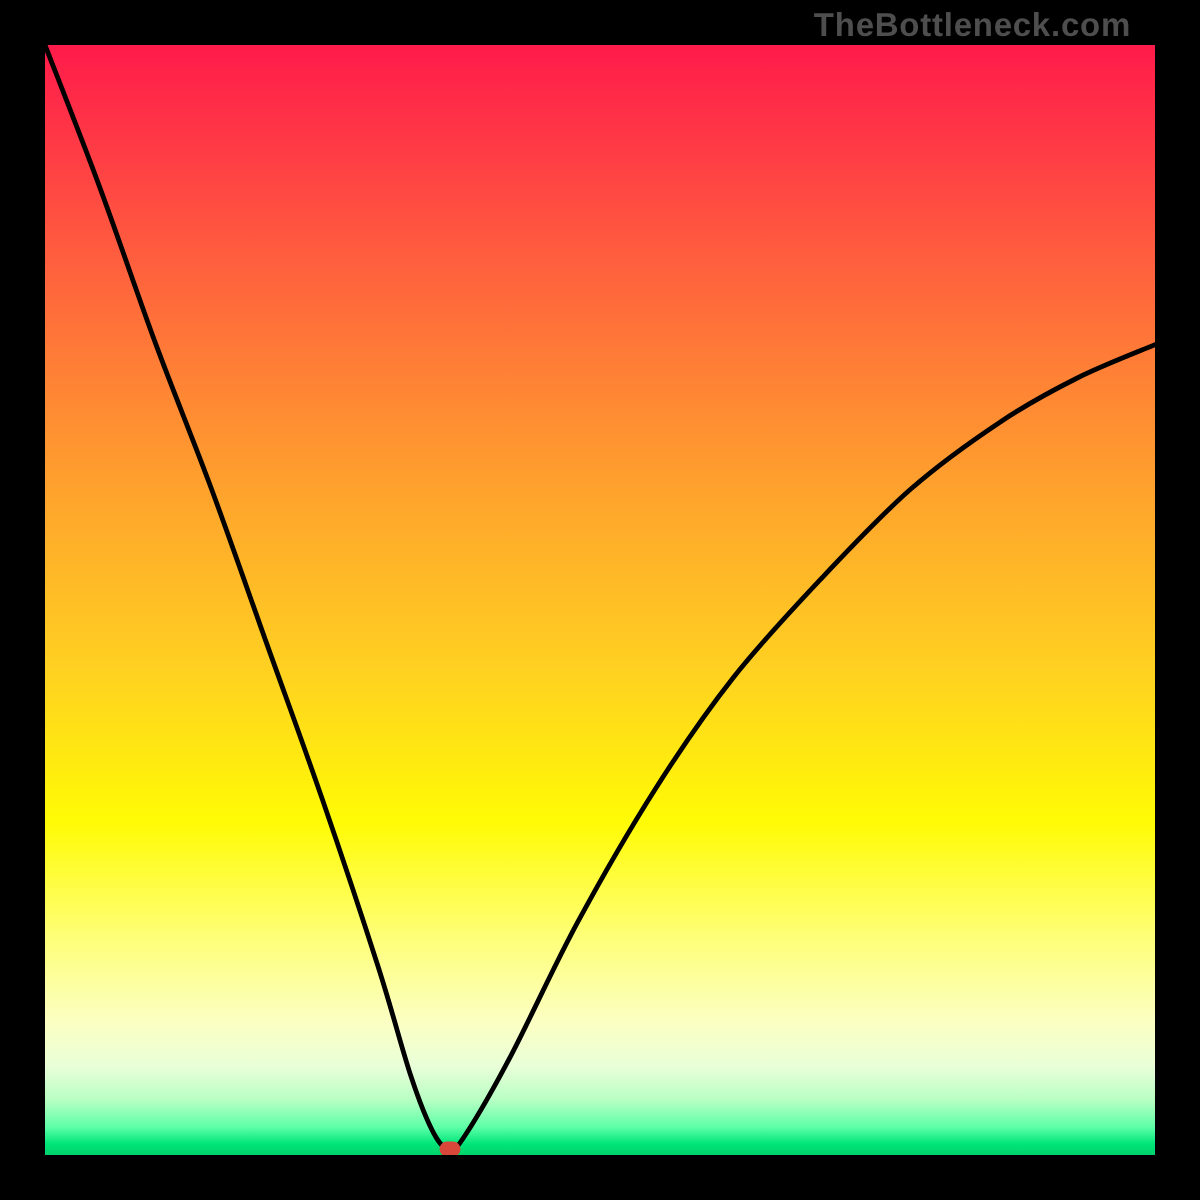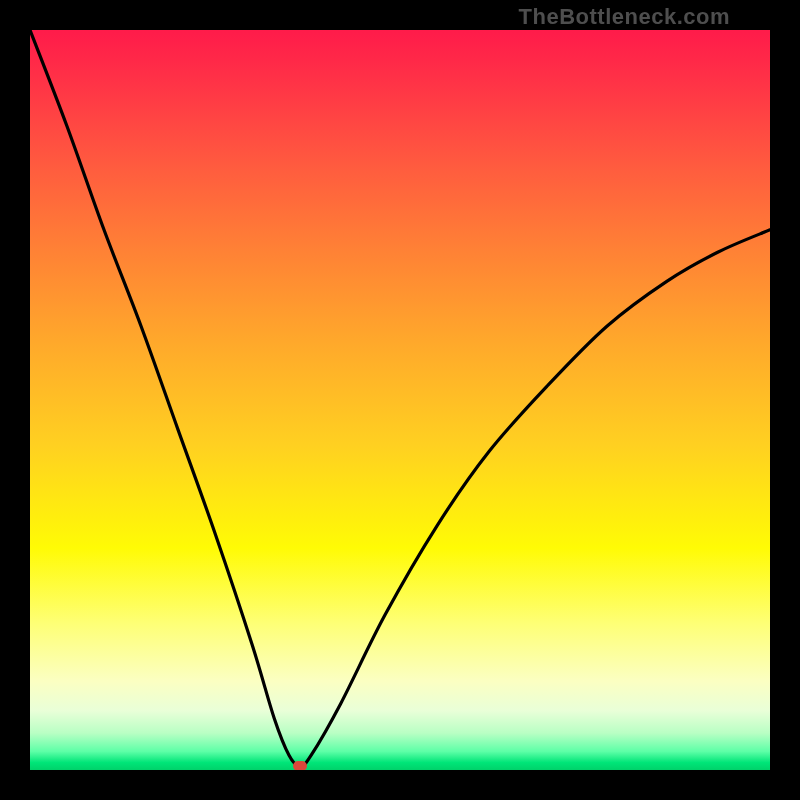--- a/index.html
+++ b/index.html
@@ -11,20 +11,21 @@
     font-family: Arial, Helvetica, sans-serif;
     position: relative;
   }
   .frame {
     position: absolute;
     top: 0;
     left: 0;
     width: 740px;
     height: 800px;
     background: #000;
+    padding-left: 24px;
   }
   .watermark {
     position: absolute;
     top: 4px;
     right: 10px;
     color: #4e4e4e;
     font-size: 22px;
     font-weight: 600;
     letter-spacing: 0.5px;
     z-index: 10;

